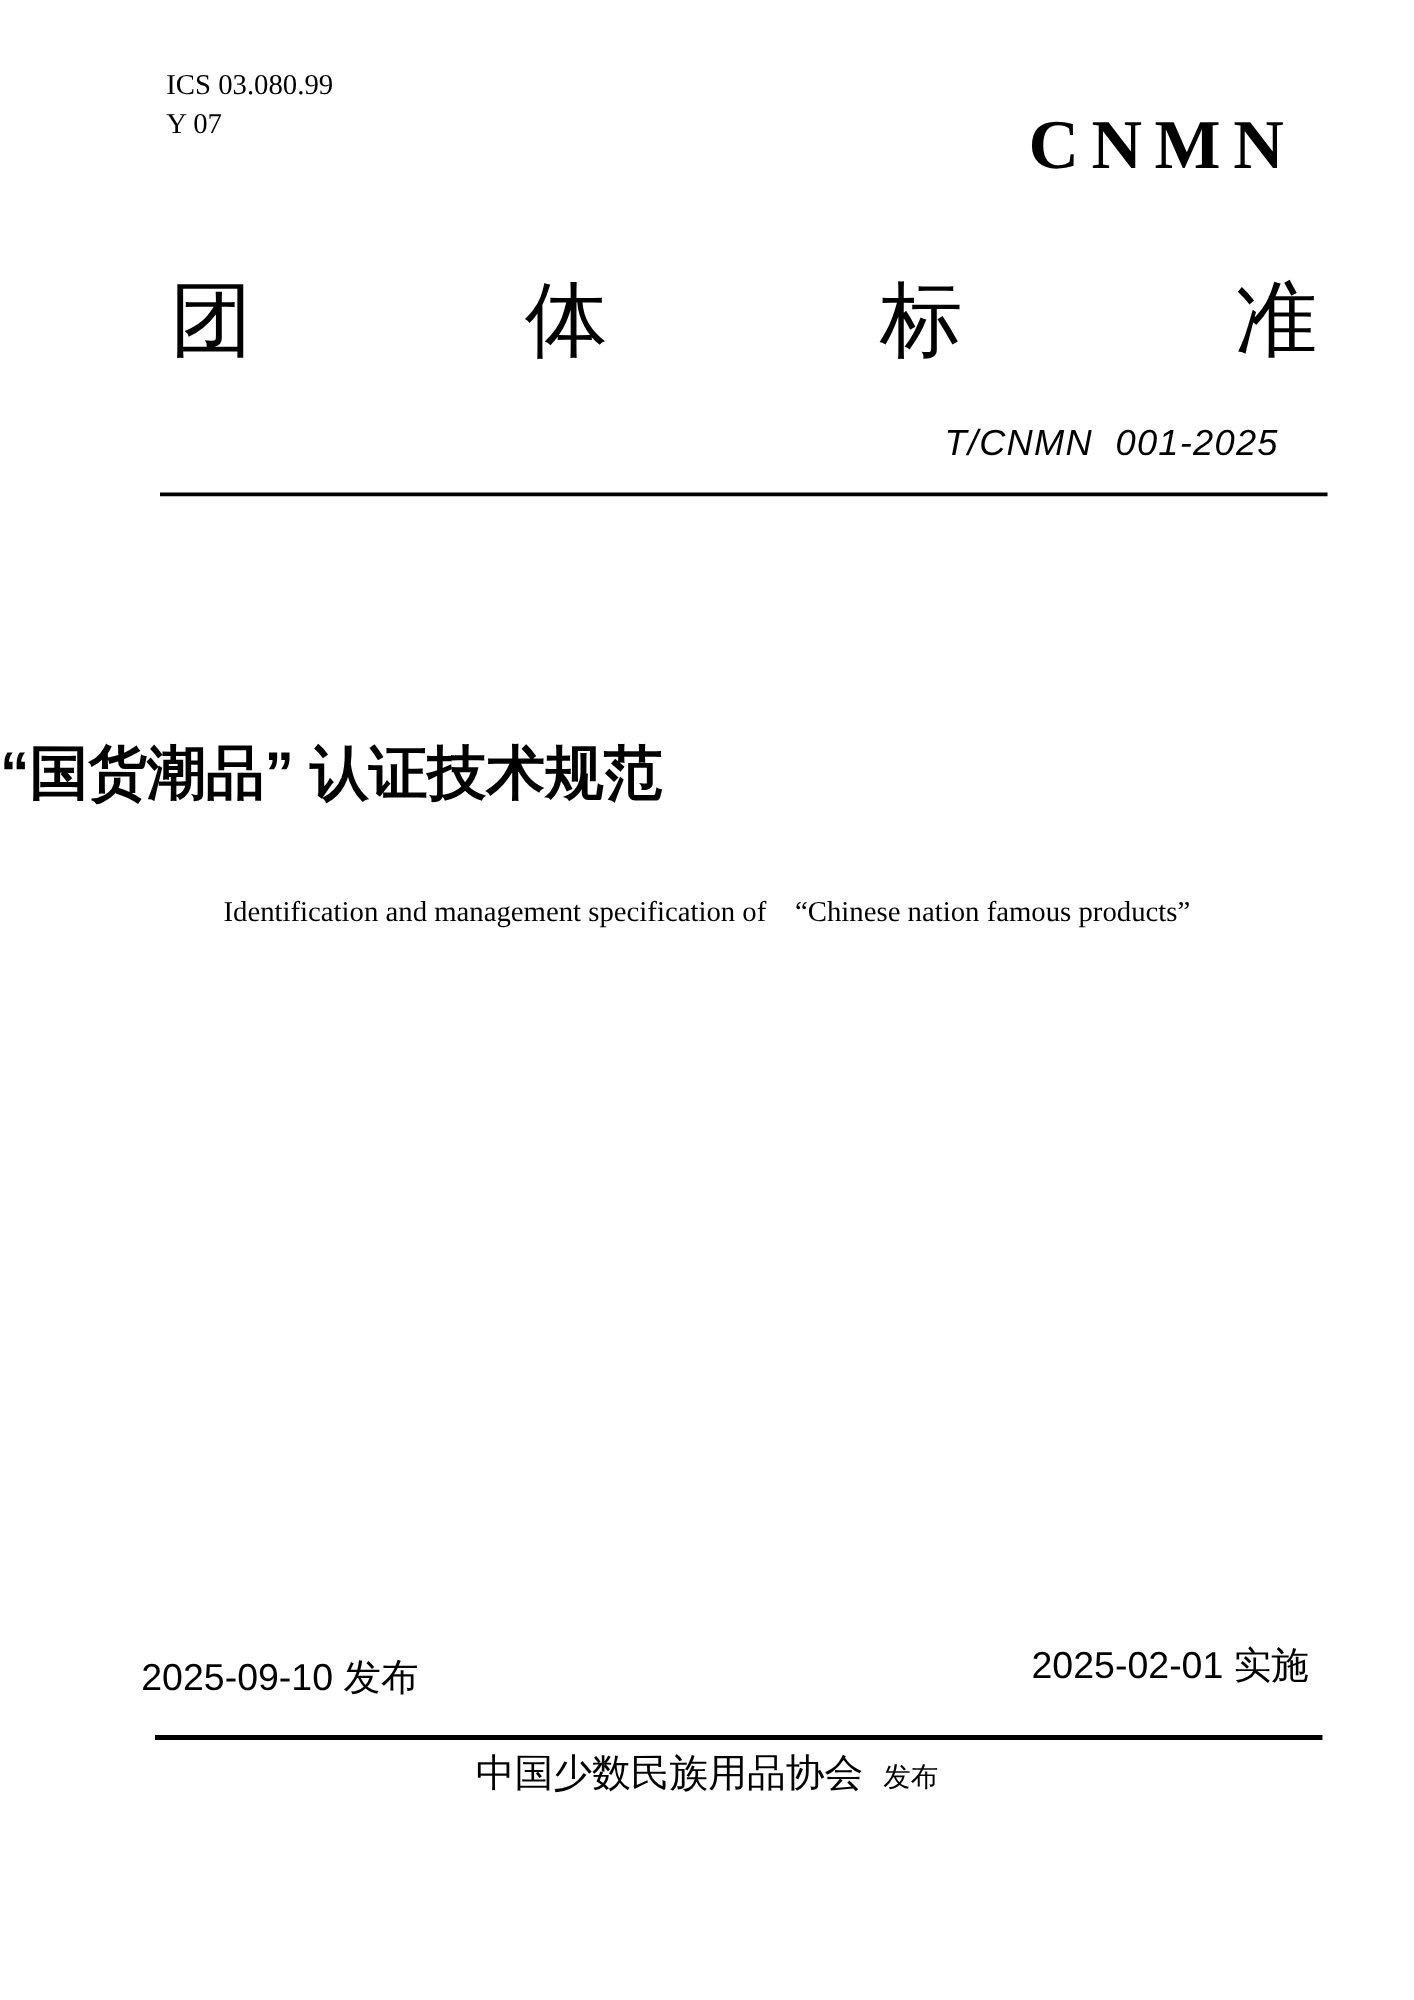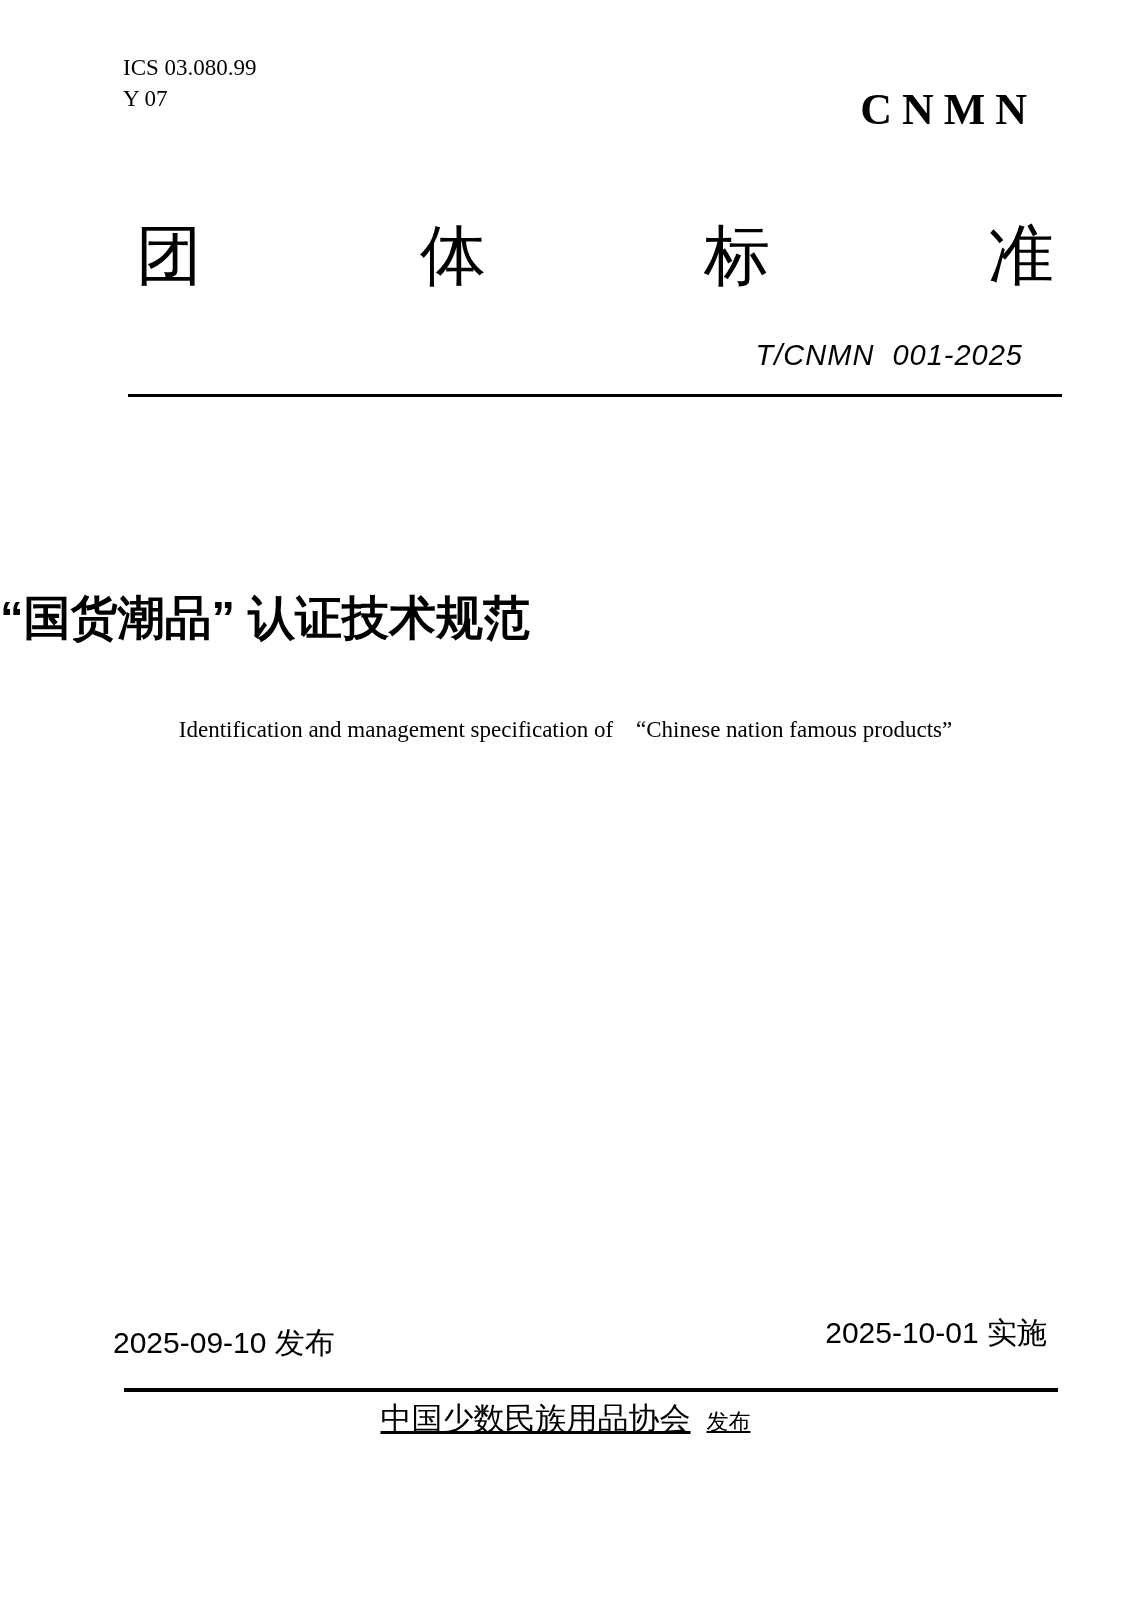--- a/index.html
+++ b/index.html
@@ -13,36 +13,36 @@
     height: 1600px;
     background: #ffffff;
     color: #000000;
     overflow: hidden;
     font-family: "Liberation Sans", sans-serif;
   }
 
   
   .ics-block {
     position: absolute;
-    left: 123px;
+    left: 133px;
     top: 52px;
     font-family: "Liberation Serif", serif;
     font-size: 23px;
     line-height: 31px;
     color: #000;
   }
 
   
   .logo {
     position: absolute;
     right: 94px;
     top: 88px;
     font-family: "Liberation Serif", serif;
     font-weight: 700;
-    font-size: 44px;
+    font-size: 56px;
     line-height: 1;
     letter-spacing: 10px;
     color: #000;
   }
 
   
   .doc-type {
     position: absolute;
     left: 136px;
     top: 222px;
@@ -138,21 +138,20 @@
   .publisher-row {
     position: absolute;
     left: 0;
     right: 0;
     top: 1400px;
     display: flex;
     justify-content: center;
     align-items: baseline;
     gap: 16px;
     color: #000;
-    text-decoration: underline;
   }
   .publisher-name {
     font-size: 31px;
     line-height: 1.2;
   }
   .publisher-label {
     font-size: 22px;
     line-height: 1.2;
   }
 </style>
@@ -178,21 +177,21 @@
   <div class="std-number">T/CNMN  001-2025</div>
 
   <div class="rule-top"></div>
 
   <div class="title-cn">“国货潮品” 认证技术规范</div>
 
   <div class="title-en">Identification and management specification of　“Chinese nation famous products”</div>
 
   <div class="date-issue">2025-09-10 发布</div>
 
-  <div class="date-impl">2025-10-01 实施</div>
+  <div class="date-impl">2025-02-01 实施</div>
 
   <div class="rule-bottom"></div>
 
   <div class="publisher-row">
     <span class="publisher-name">中国少数民族用品协会</span>
     <span class="publisher-label">发布</span>
   </div>
 
 </div>
 

